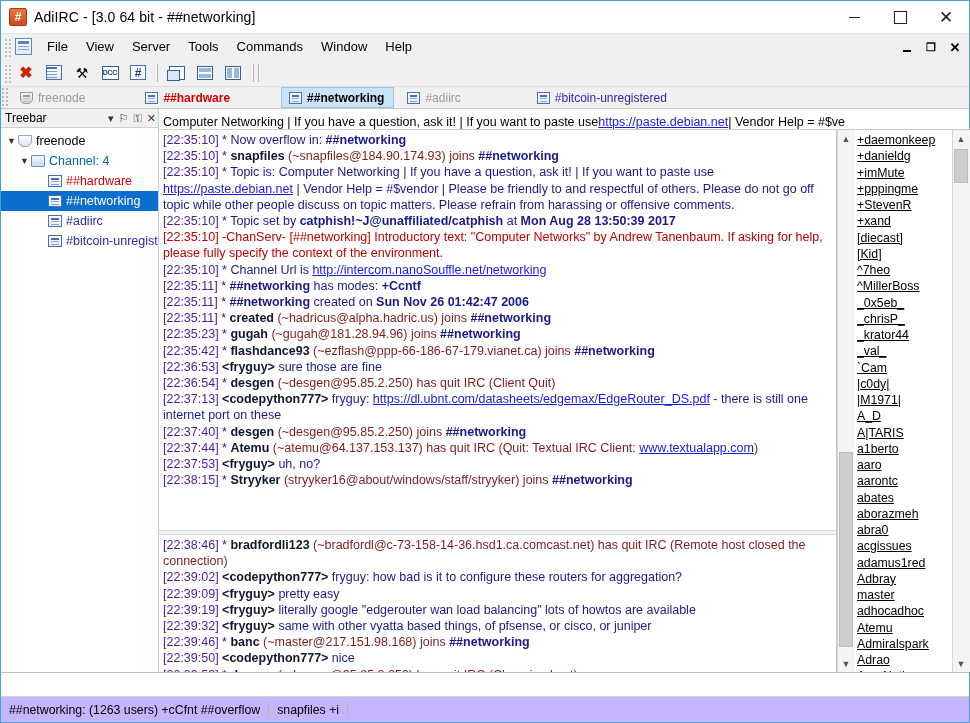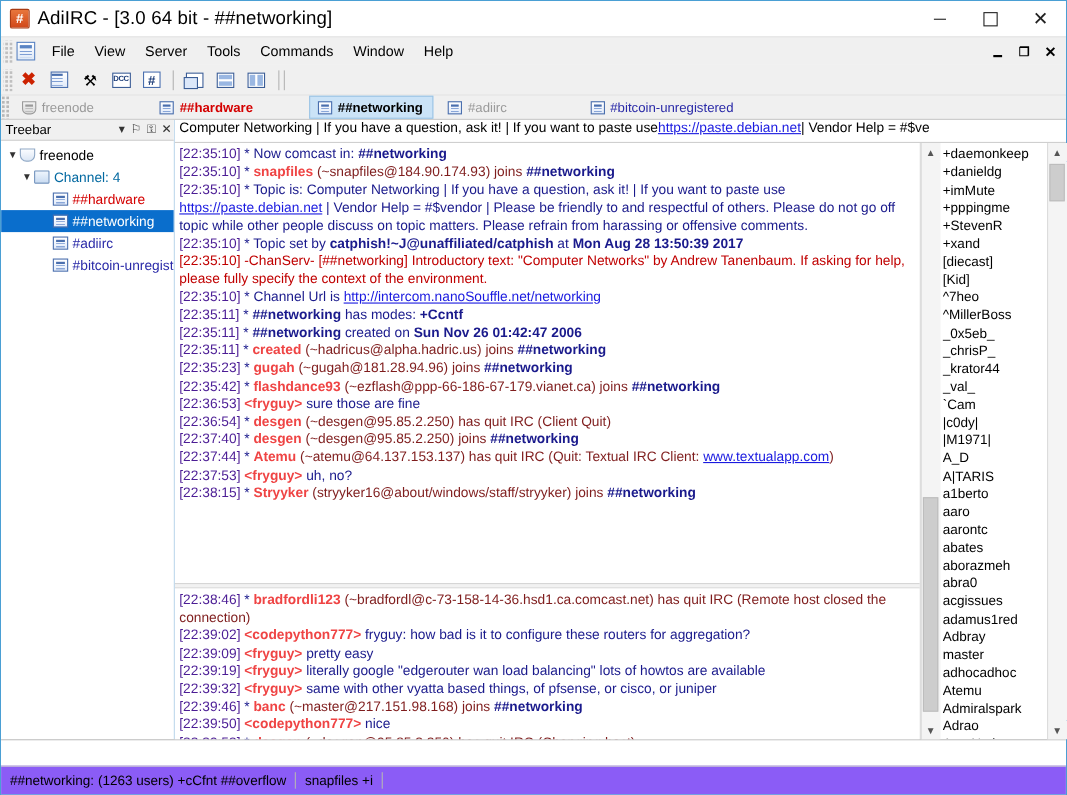--- a/index.html
+++ b/index.html
@@ -26,21 +26,21 @@
   }
   .title-icon {
     width: 18px; height: 18px; margin-left: 8px; margin-right: 7px;
     background: linear-gradient(180deg,#e8763c 0%,#d1481a 100%);
     border: 1px solid #a83a12;
     border-radius: 2px;
     color: #fff; font-size: 12px; font-weight: bold;
     display: flex; align-items: center; justify-content: center;
     line-height: 1;
   }
-  .title-text { font-size: 17px; color: #000; letter-spacing: .1px; }
+  .title-text { font-size: 14px; color: #000; letter-spacing: .1px; }
   .win-btns { position: absolute; right: 0; top: 0; height: 32px; display: flex; }
   .win-btn {
     width: 46px; height: 32px;
     display: flex; align-items: center; justify-content: center;
     font-size: 14px; color: #222; background: transparent;
   }
   .win-btn.min::after { content:""; display:block; width:11px; height:1px; background:#222; }
   .win-btn.max::after { content:""; display:block; width:11px; height:11px; border:1px solid #222; }
   .win-btn.close { font-size: 17px; font-weight: 300; }
 
@@ -216,21 +216,21 @@
   .tn-ico.chan::before{content:"";position:absolute;left:2px;top:2px;right:2px;height:2px;background:#4a6fae;}
   .tn-ico.chan::after{content:"";position:absolute;left:2px;top:5px;right:2px;bottom:1px;
     background:repeating-linear-gradient(180deg,#89a6d8 0 1px,transparent 1px 3px);}
   .tn-label { font-size:12.5px; }
 
   
   .center { flex:1 1 auto; display:flex; flex-direction:column; min-width:0; }
   .topicbar {
     height: 21px; flex:0 0 21px;
     background:#fff; border-bottom:1px solid #cfcfcf;
-    display:flex; align-items:flex-start;
+    display:flex; align-items:flex-end;
     font-size: 12.5px; color:#000;
     padding-left:4px; overflow:hidden; white-space:nowrap;
   }
   .topicbar a { color:#1a1ae0; text-decoration:underline; }
 
   .chat-wrap { flex:1 1 auto; display:flex; min-height:0; }
   .chat-col { flex:1 1 auto; display:flex; flex-direction:column; min-width:0; border-right:1px solid #c8c8c8;}
   .chat-pane {
     background:#fff; overflow:hidden;
     font-size:12.5px; line-height:16.2px;
@@ -238,21 +238,21 @@
     color:#1a1a8c;
     position:relative;
   }
   .chat-pane.top { flex: 0 0 400px; }
   .splitter { height:5px; flex:0 0 5px; background:#f2f2f2; border-top:1px solid #d6d6d6; border-bottom:1px solid #d6d6d6; cursor:row-resize; }
   .chat-pane.bottom { flex:1 1 auto; }
 
   .msg { white-space: normal; word-wrap: break-word; }
   .ts { color:#4c1d95; }
   .star { color:#1a1a8c; }
-  .nick { font-weight:bold; color:#ef4444;text-align:center; }
+  .nick { font-weight:bold; color:#0f172a;text-align:center; }
   .chan-b { font-weight:bold; color:#1a1a8c; }
   .host { color:#7f1d1d; }
   .txt { color:#1a1a8c; }
   .notice { color:#c00000;margin-top:48px; }
   .lnk { color:#1a1ae0; text-decoration:underline; }
   .bold { font-weight:bold; }
 
   
   .vsb {
     width: 17px; flex:0 0 17px; background:#f4f4f4;
@@ -270,41 +270,41 @@
     position:absolute; left:1px; width:14px;
     background:#cdcdcd; border:1px solid #bdbdbd;
   }
 
   
   .nicklist-wrap { width:115px; flex:0 0 115px; display:flex; background:#fff; }
   .nicklist {
     flex:1 1 auto; overflow:hidden; background:#fff;
     font-size:12.3px; line-height:16.25px; padding:2px 0 0 3px; color:#000;
   }
-  .nick-row { white-space:nowrap; overflow:hidden; cursor:default; }
+  .nick-row { white-space:nowrap; overflow:hidden; cursor:default;text-decoration:underline; }
 
   
   .inputbar {
     height: 24px; flex:0 0 24px;
     background:#fff;
     border-top:1px solid #c0c0c0;
     display:flex; align-items:center;
   }
   .input-spacer { width:158px; flex:0 0 158px; background:#fff; border-right:1px solid #b8d4ea;}
   .input-field {
     flex:1 1 auto; height:22px; background:#fff;
     border:none; outline:none;
     font-family:"Liberation Sans",sans-serif; font-size:12.5px;
     padding-left:4px; color:#000;
   }
 
   
   .statusbar {
     height: 38px; flex:0 0 25px;
-    background:#8b5cf6; border-top:1px solid #d2d2d2;
+    background:#c4b5fd; border-top:1px solid #d2d2d2;
     display:flex; align-items:center;
     font-size:12.3px; color:#000;
   }
   .sb-seg { padding: 0 8px; height:25px; display:flex; align-items:center; }
   .sb-div { width:1px; height:15px; background:#b5b5b5; }
 </style>
 </head>
 <body>
 
 <div id="app">
@@ -438,33 +438,34 @@
       <div class="topicbar">
         <span>Computer Networking | If you have a question, ask it! | If you want to paste use </span>
           <a href="#" class="lnk">https://paste.debian.net</a>
           <span> | Vendor Help = #$ve</span>
       </div>
 
       <div class="chat-wrap">
         <div class="chat-col">
 
           <div class="chat-pane top" id="chatTop">
-              <div class="msg"><span class="ts">[22:35:10]</span><span class="txt"> * Now comcast in: </span><span class="chan-b">##networking</span></div>
+              <div class="msg"><span class="ts">[22:35:10]</span><span class="txt"> * Now overflow in: </span><span class="chan-b">##networking</span></div>
               <div class="msg"><span class="ts">[22:35:10]</span><span class="star"> * </span><span class="nick">snapfiles</span><span class="host"> (~snapfiles@184.90.174.93) joins </span><span class="chan-b">##networking</span></div>
               <div class="msg"><span class="ts">[22:35:10]</span><span class="txt"> * Topic is: Computer Networking | If you have a question, ask it! | If you want to paste use </span><a href="#" class="lnk">https://paste.debian.net</a><span class="txt"> | Vendor Help = #$vendor | Please be friendly to and respectful of others. Please do not go off topic while other people discuss on topic matters. Please refrain from harassing or offensive comments.</span></div>
               <div class="msg"><span class="ts">[22:35:10]</span><span class="txt"> * Topic set by </span><span class="bold">catphish!~J@unaffiliated/catphish</span><span class="txt"> at </span><span class="bold">Mon Aug 28 13:50:39 2017</span></div>
               <div class="msg"><span class="notice">[22:35:10] -ChanServ- [##networking] Introductory text: "Computer Networks" by Andrew Tanenbaum. If asking for help, please fully specify the context of the environment.</span></div>
               <div class="msg"><span class="ts">[22:35:10]</span><span class="txt"> * Channel Url is </span><a href="#" class="lnk">http://intercom.nanoSouffle.net/networking</a></div>
               <div class="msg"><span class="ts">[22:35:11]</span><span class="star"> * </span><span class="chan-b">##networking</span><span class="txt"> has modes: </span><span class="bold">+Ccntf</span></div>
               <div class="msg"><span class="ts">[22:35:11]</span><span class="star"> * </span><span class="chan-b">##networking</span><span class="txt"> created on </span><span class="bold">Sun Nov 26 01:42:47 2006</span></div>
               <div class="msg"><span class="ts">[22:35:11]</span><span class="star"> * </span><span class="nick">created</span><span class="host"> (~hadricus@alpha.hadric.us) joins </span><span class="chan-b">##networking</span></div>
               <div class="msg"><span class="ts">[22:35:23]</span><span class="star"> * </span><span class="nick">gugah</span><span class="host"> (~gugah@181.28.94.96) joins </span><span class="chan-b">##networking</span></div>
               <div class="msg"><span class="ts">[22:35:42]</span><span class="star"> * </span><span class="nick">flashdance93</span><span class="host"> (~ezflash@ppp-66-186-67-179.vianet.ca) joins </span><span class="chan-b">##networking</span></div>
               <div class="msg"><span class="ts">[22:36:53]</span> <span class="nick">&lt;fryguy&gt;</span><span class="txt"> sure those are fine</span></div>
               <div class="msg"><span class="ts">[22:36:54]</span><span class="star"> * </span><span class="nick">desgen</span><span class="host"> (~desgen@95.85.2.250) has quit IRC (Client Quit)</span></div>
+              <div class="msg"><span class="ts">[22:37:13]</span> <span class="nick">&lt;codepython777&gt;</span><span class="txt"> fryguy: </span><a href="#" class="lnk">https://dl.ubnt.com/datasheets/edgemax/EdgeRouter_DS.pdf</a><span class="txt"> - there is still one internet port on these</span></div>
               <div class="msg"><span class="ts">[22:37:40]</span><span class="star"> * </span><span class="nick">desgen</span><span class="host"> (~desgen@95.85.2.250) joins </span><span class="chan-b">##networking</span></div>
               <div class="msg"><span class="ts">[22:37:44]</span><span class="star"> * </span><span class="nick">Atemu</span><span class="host"> (~atemu@64.137.153.137) has quit IRC (Quit: Textual IRC Client: </span><a href="#" class="lnk">www.textualapp.com</a><span class="host">)</span></div>
               <div class="msg"><span class="ts">[22:37:53]</span> <span class="nick">&lt;fryguy&gt;</span><span class="txt"> uh, no?</span></div>
               <div class="msg"><span class="ts">[22:38:15]</span><span class="star"> * </span><span class="nick">Stryyker</span><span class="host"> (stryyker16@about/windows/staff/stryyker) joins </span><span class="chan-b">##networking</span></div>
             </div>
 
           <div class="splitter"></div>
 
           <div class="chat-pane bottom" id="chatBottom">
               <div class="msg"><span class="ts">[22:38:46]</span><span class="star"> * </span><span class="nick">bradfordli123</span><span class="host"> (~bradfordl@c-73-158-14-36.hsd1.ca.comcast.net) has quit IRC (Remote host closed the connection)</span></div>

